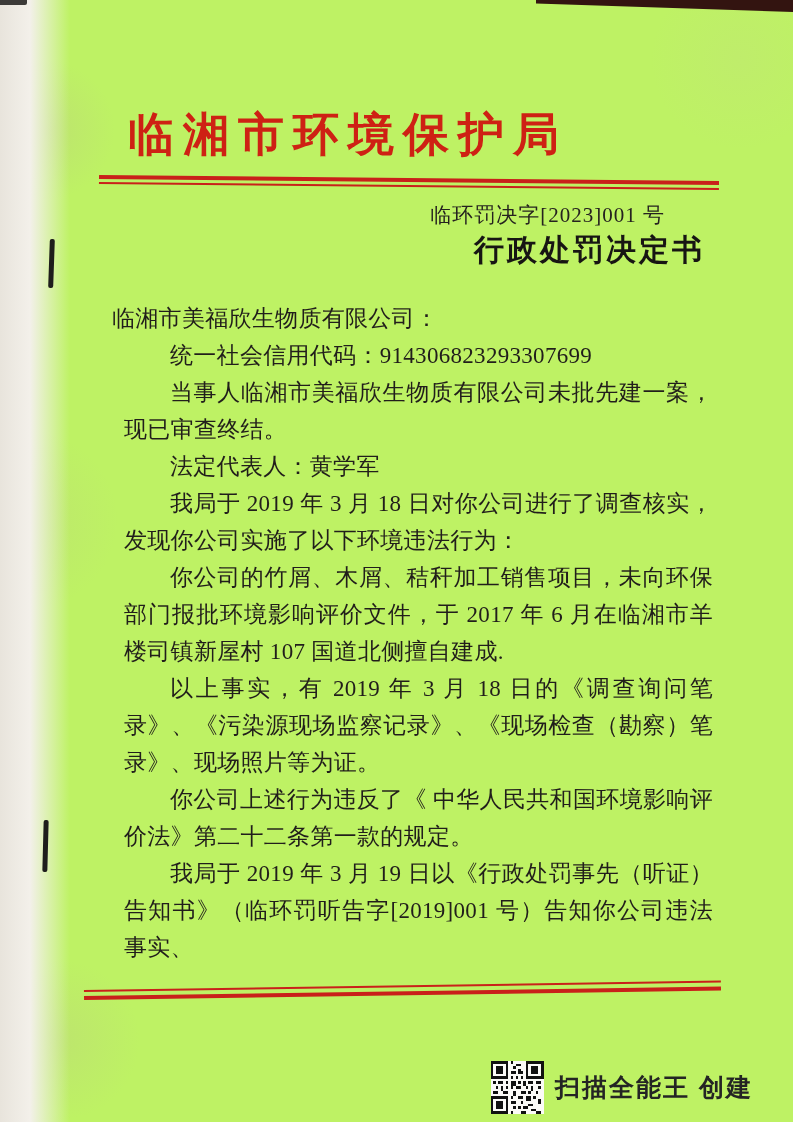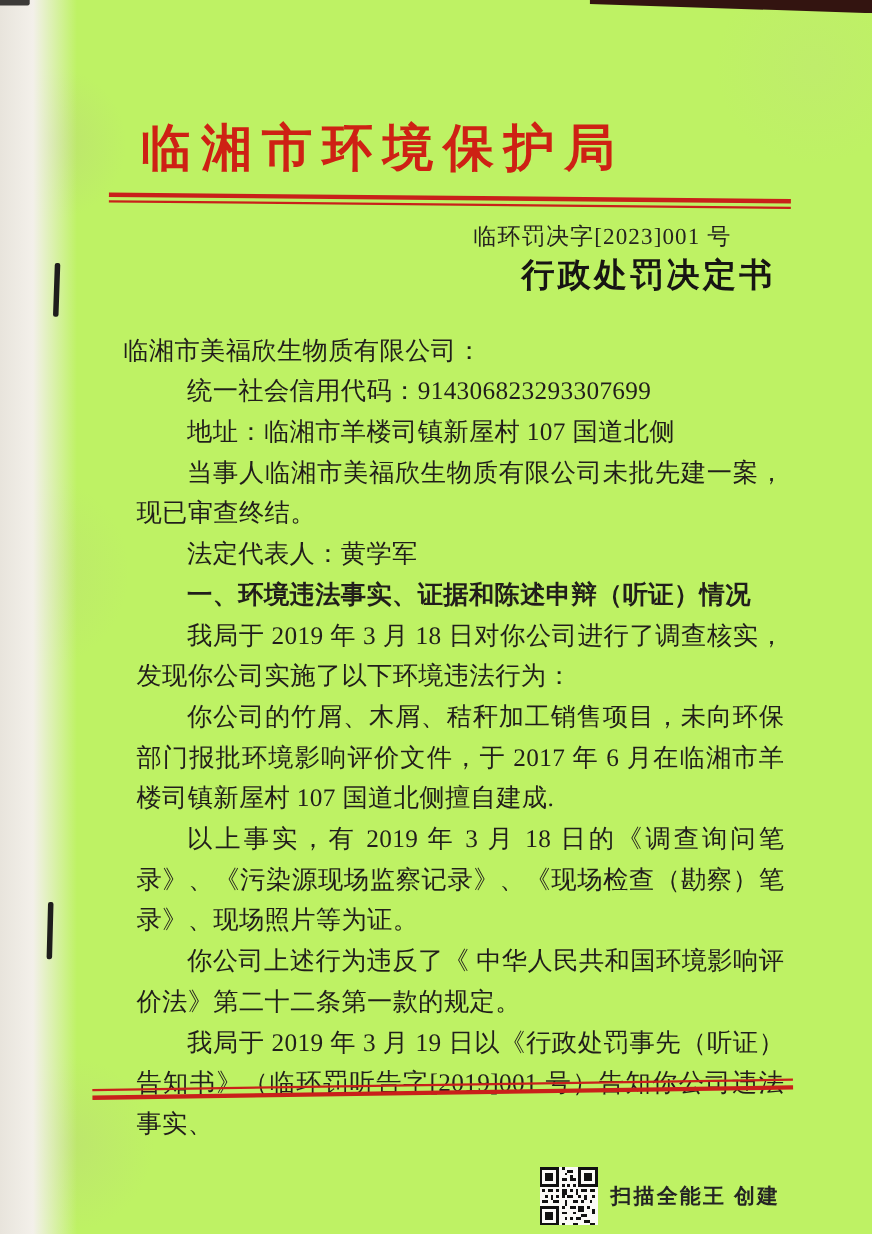--- a/index.html
+++ b/index.html
@@ -87,21 +87,21 @@
   .footer-rule .thick{height:4px;background:#c9201a;}
 
   
   .scan-footer{
     position:absolute;top:1061px;left:489px;
     display:flex;align-items:center;gap:10px;
   }
   .qr{width:56px;height:53px;}
   .scanner-note{
     font-family:"Liberation Sans", sans-serif;
-    font-size:19px;font-weight:600;color:#242424;letter-spacing:2px;
+    font-size:25px;font-weight:600;color:#242424;letter-spacing:2px;
     white-space:nowrap;
   }
 </style>
 </head>
 <body>
 
 <div class="page">
 
   <div class="scan-edge-top"></div>
   <div class="scan-edge-corner"></div>
@@ -115,24 +115,22 @@
     <div class="thin"></div>
   </div>
 
   <div class="doc-number">临环罚决字[2023]001 号</div>
 
   <div class="doc-title">行政处罚决定书</div>
 
   <div class="doc-body">
       <p class="">临湘市美福欣生物质有限公司：</p>
       <p class="indent">统一社会信用代码：914306823293307699</p>
-      <p class="indent">地址：临湘市羊楼司镇新屋村 107 国道北侧</p>
       <p class="indent">当事人临湘市美福欣生物质有限公司未批先建一案，现已审查终结。</p>
       <p class="indent">法定代表人：黄学军</p>
-      <p class="indent bold">一、环境违法事实、证据和陈述申辩（听证）情况</p>
       <p class="indent">我局于 2019 年 3 月 18 日对你公司进行了调查核实，发现你公司实施了以下环境违法行为：</p>
       <p class="indent">你公司的竹屑、木屑、秸秆加工销售项目，未向环保部门报批环境影响评价文件，于 2017 年 6 月在临湘市羊楼司镇新屋村 107 国道北侧擅自建成.</p>
       <p class="indent">以上事实，有 2019 年 3 月 18 日的《调查询问笔录》、《污染源现场监察记录》、《现场检查（勘察）笔录》、现场照片等为证。</p>
       <p class="indent">你公司上述行为违反了《 中华人民共和国环境影响评价法》第二十二条第一款的规定。</p>
       <p class="indent">我局于 2019 年 3 月 19 日以《行政处罚事先（听证）告知书》（临环罚听告字[2019]001 号）告知你公司违法事实、</p>
     </div>
 
   <div class="footer-rule">
     <div class="thin"></div>
     <div class="thick"></div>

